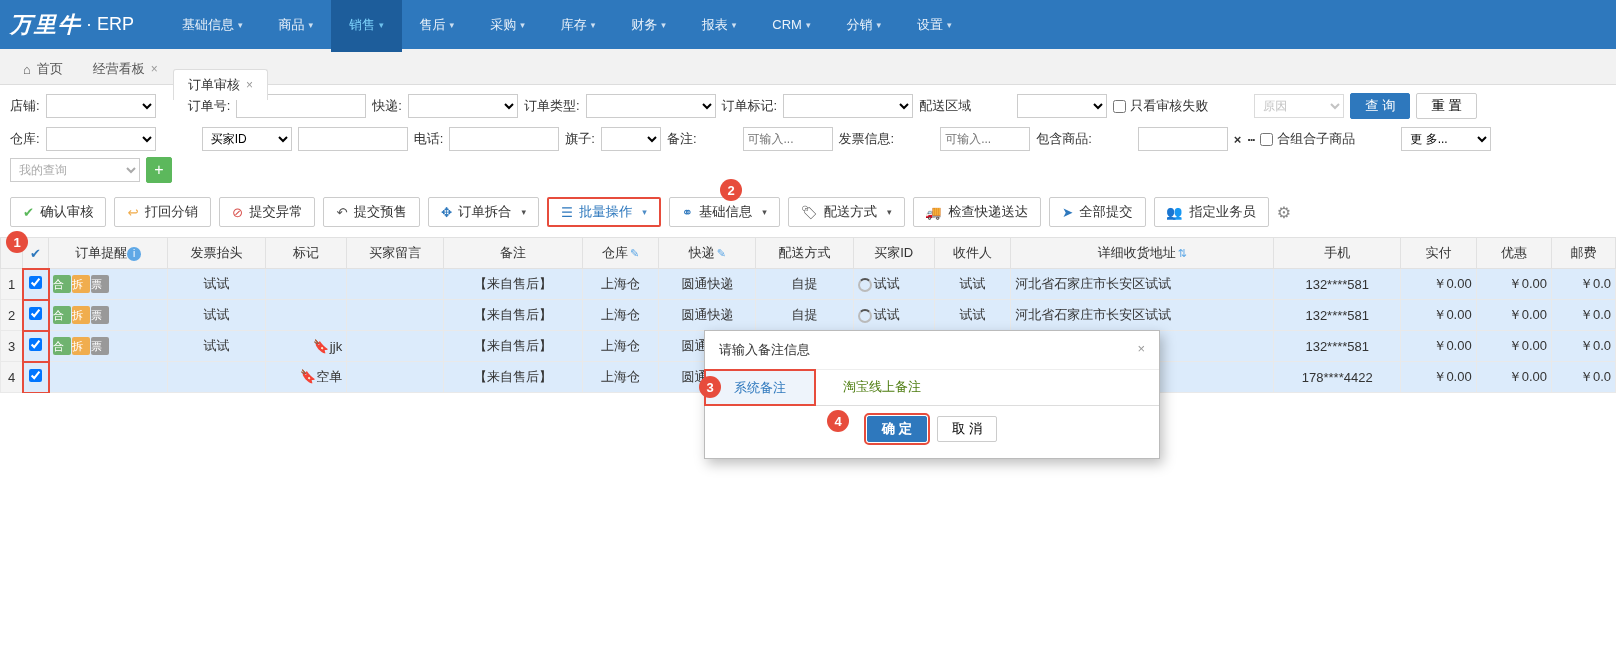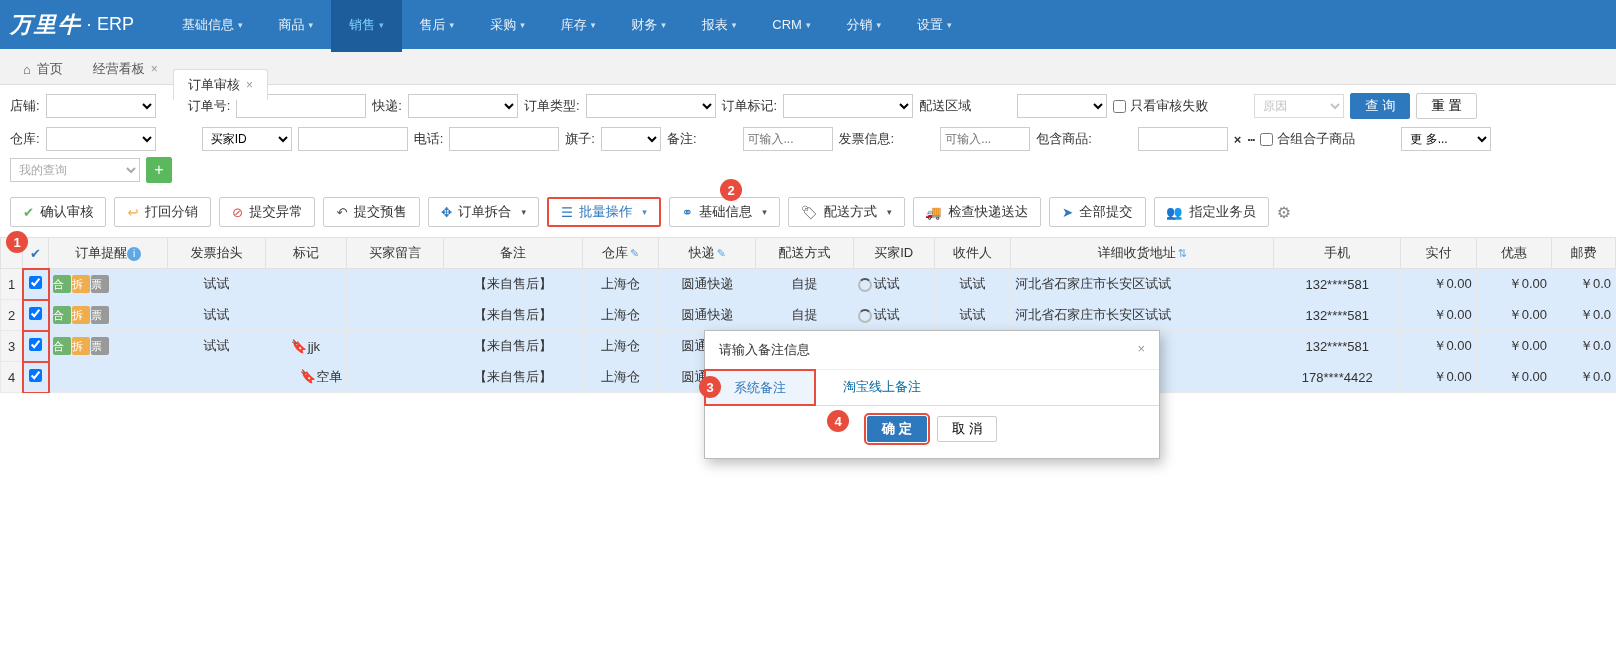--- a/index.html
+++ b/index.html
@@ -39,21 +39,21 @@
   .tag { display:inline-block; width:18px; height:18px; line-height:18px; color:#fff; font-size:11px; border-radius:2px; margin-right:1px;}
   .tag.g{background:#6fb36f;} .tag.o{background:#f0ad4e;} .tag.b{background:#999;}
   .flag-icon { color:#2e78bd; }
   .rownum-col { width:22px; background:#f4f4f4; }
   .chkcol-hl { outline:2px solid #e74c3c; outline-offset:-1px;}
   
   .modal { position: absolute; left: 704px; top: 330px; width: 456px; background: #fff; border: 1px solid #bbb; box-shadow: 3px 5px 12px rgba(0,0,0,.25); }
   .modal-head { display:flex; justify-content:space-between; padding:10px 14px; border-bottom:1px solid #eee; }
   .modal-close { cursor:pointer; color:#999; }
   .modal-tabs { display:flex; border-bottom:1px solid #ddd; }
-  .mtab { flex:0 0 auto; padding:8px 28px; cursor:pointer; color:#0369a1; }
+  .mtab { flex:0 0 auto; padding:8px 28px; cursor:pointer; color:#4d7c0f; }
   .mtab.active { background:#eef4fb; border:1px solid #c8dbee; border-bottom:none; color:#2e78bd; outline:2px solid #e74c3c; outline-offset:-1px;}
   .modal-note { text-align:center; color:#d9534f; padding:8px 0; font-size:12px; }
   .modal-body { padding: 0 14px 10px; }
   .modal textarea { width:100%; height:72px; border:1px dashed #6fa6d9; resize:none; padding:4px; font-family:inherit;}
   .radios { display:flex; gap:20px; padding:10px 0; }
   .modal-foot { display:flex; justify-content:center; gap:10px; padding:10px 0 16px; position:relative;}
   .modal-foot .btn.primary { outline:2px solid #e74c3c; outline-offset:1px;font-weight:bold;}
   
   .ann { position:absolute; width:22px; height:22px; border-radius:50%; background:#e74c3c; color:#fff; display:flex; align-items:center; justify-content:center; font-size:13px; font-weight:bold; z-index:10;}
   .gear { color:#888; font-size:16px; cursor:pointer; }
@@ -295,21 +295,21 @@
           <td>132****581</td>
           <td style="text-align:right">￥0.00</td>
           <td style="text-align:right">￥0.00</td>
           <td style="text-align:right">￥0.0</td>
         </tr>
         <tr class="sel">
           <td class="rownum-col">3</td>
           <td class="chkcol-hl"><input type="checkbox" checked="" style=""></td>
           <td style="text-align:left"><span class="tag g">合</span><span class="tag o">拆</span><span class="tag b">票</span></td>
           <td>试试</td>
-          <td style="text-align:center"><span class="flag-icon">🔖</span>jjk</td>
+          <td style="text-align:right"><span class="flag-icon">🔖</span>jjk</td>
           <td></td>
           <td>【来自售后】</td>
           <td>上海仓</td>
           <td>圆通快递</td>
           <td></td>
           <td style="text-align:left"></td>
           <td>试</td>
           <td style="text-align:left"></td>
           <td>132****581</td>
           <td style="text-align:right">￥0.00</td>

